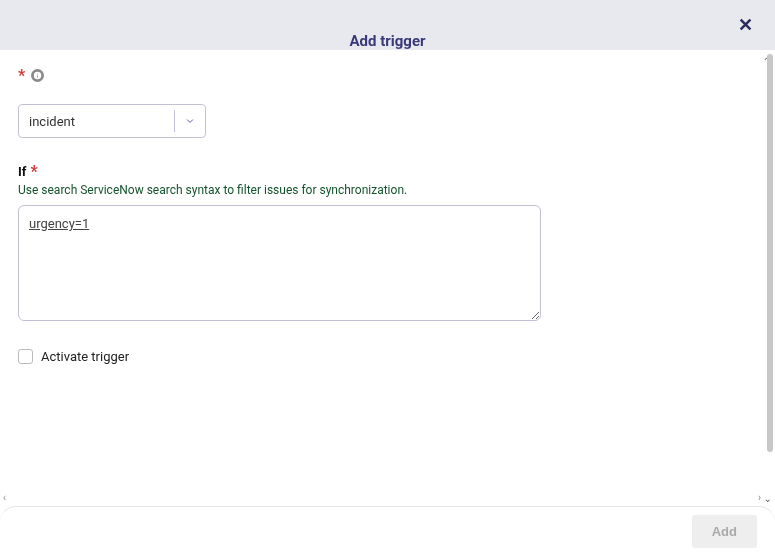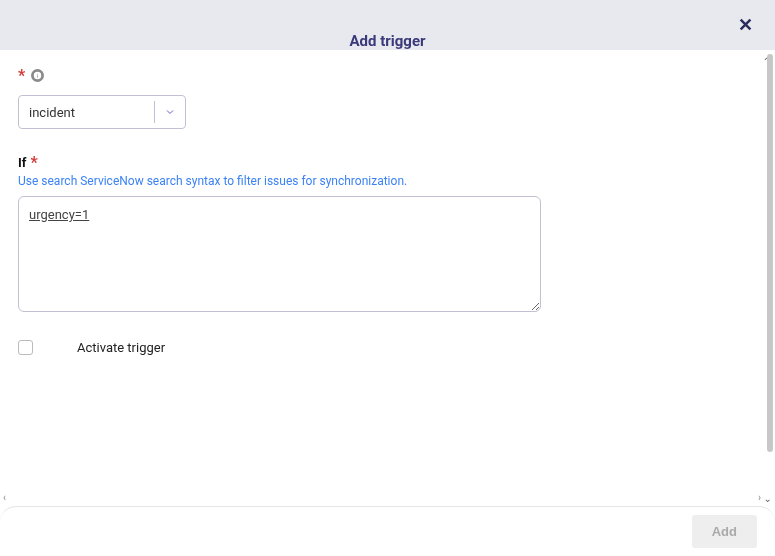--- a/index.html
+++ b/index.html
@@ -78,27 +78,27 @@
       justify-content: center;
       margin-left: 2px;
     }
     .info-icon svg {
       width: 9px;
       height: 9px;
       fill: #fff;
     }
     .help-text {
       font-size: 12px;
-      color: #3b82f6;
+      color: #14532d;
       margin-bottom: 8px;
     }
     .select-wrapper {
-      margin-top: 10px;
+      margin-top: 19px;
       position: relative;
-      width: 168px;
+      width: 188px;
       height: 34px;
       border: 1px solid #c4c0d4;
       border-radius: 4px;
       display: flex;
       align-items: center;
       cursor: pointer;
       background: #fff;
     }
     .select-value {
       flex: 1;
@@ -161,21 +161,20 @@
       height: 15px;
       border: 1px solid #bbb;
       border-radius: 3px;
       cursor: pointer;
       background: #fff;
       appearance: none;
     }
     .checkbox-label {
       font-size: 13px;
       color: #222;
-      margin-left: 36px;
     }
     .footer-bar {
       position: absolute;
       bottom: 0;
       left: 0;
       right: 0;
       height: 50px;
       border-top: 1px solid #e5e5e5;
       display: flex;
       align-items: center;

